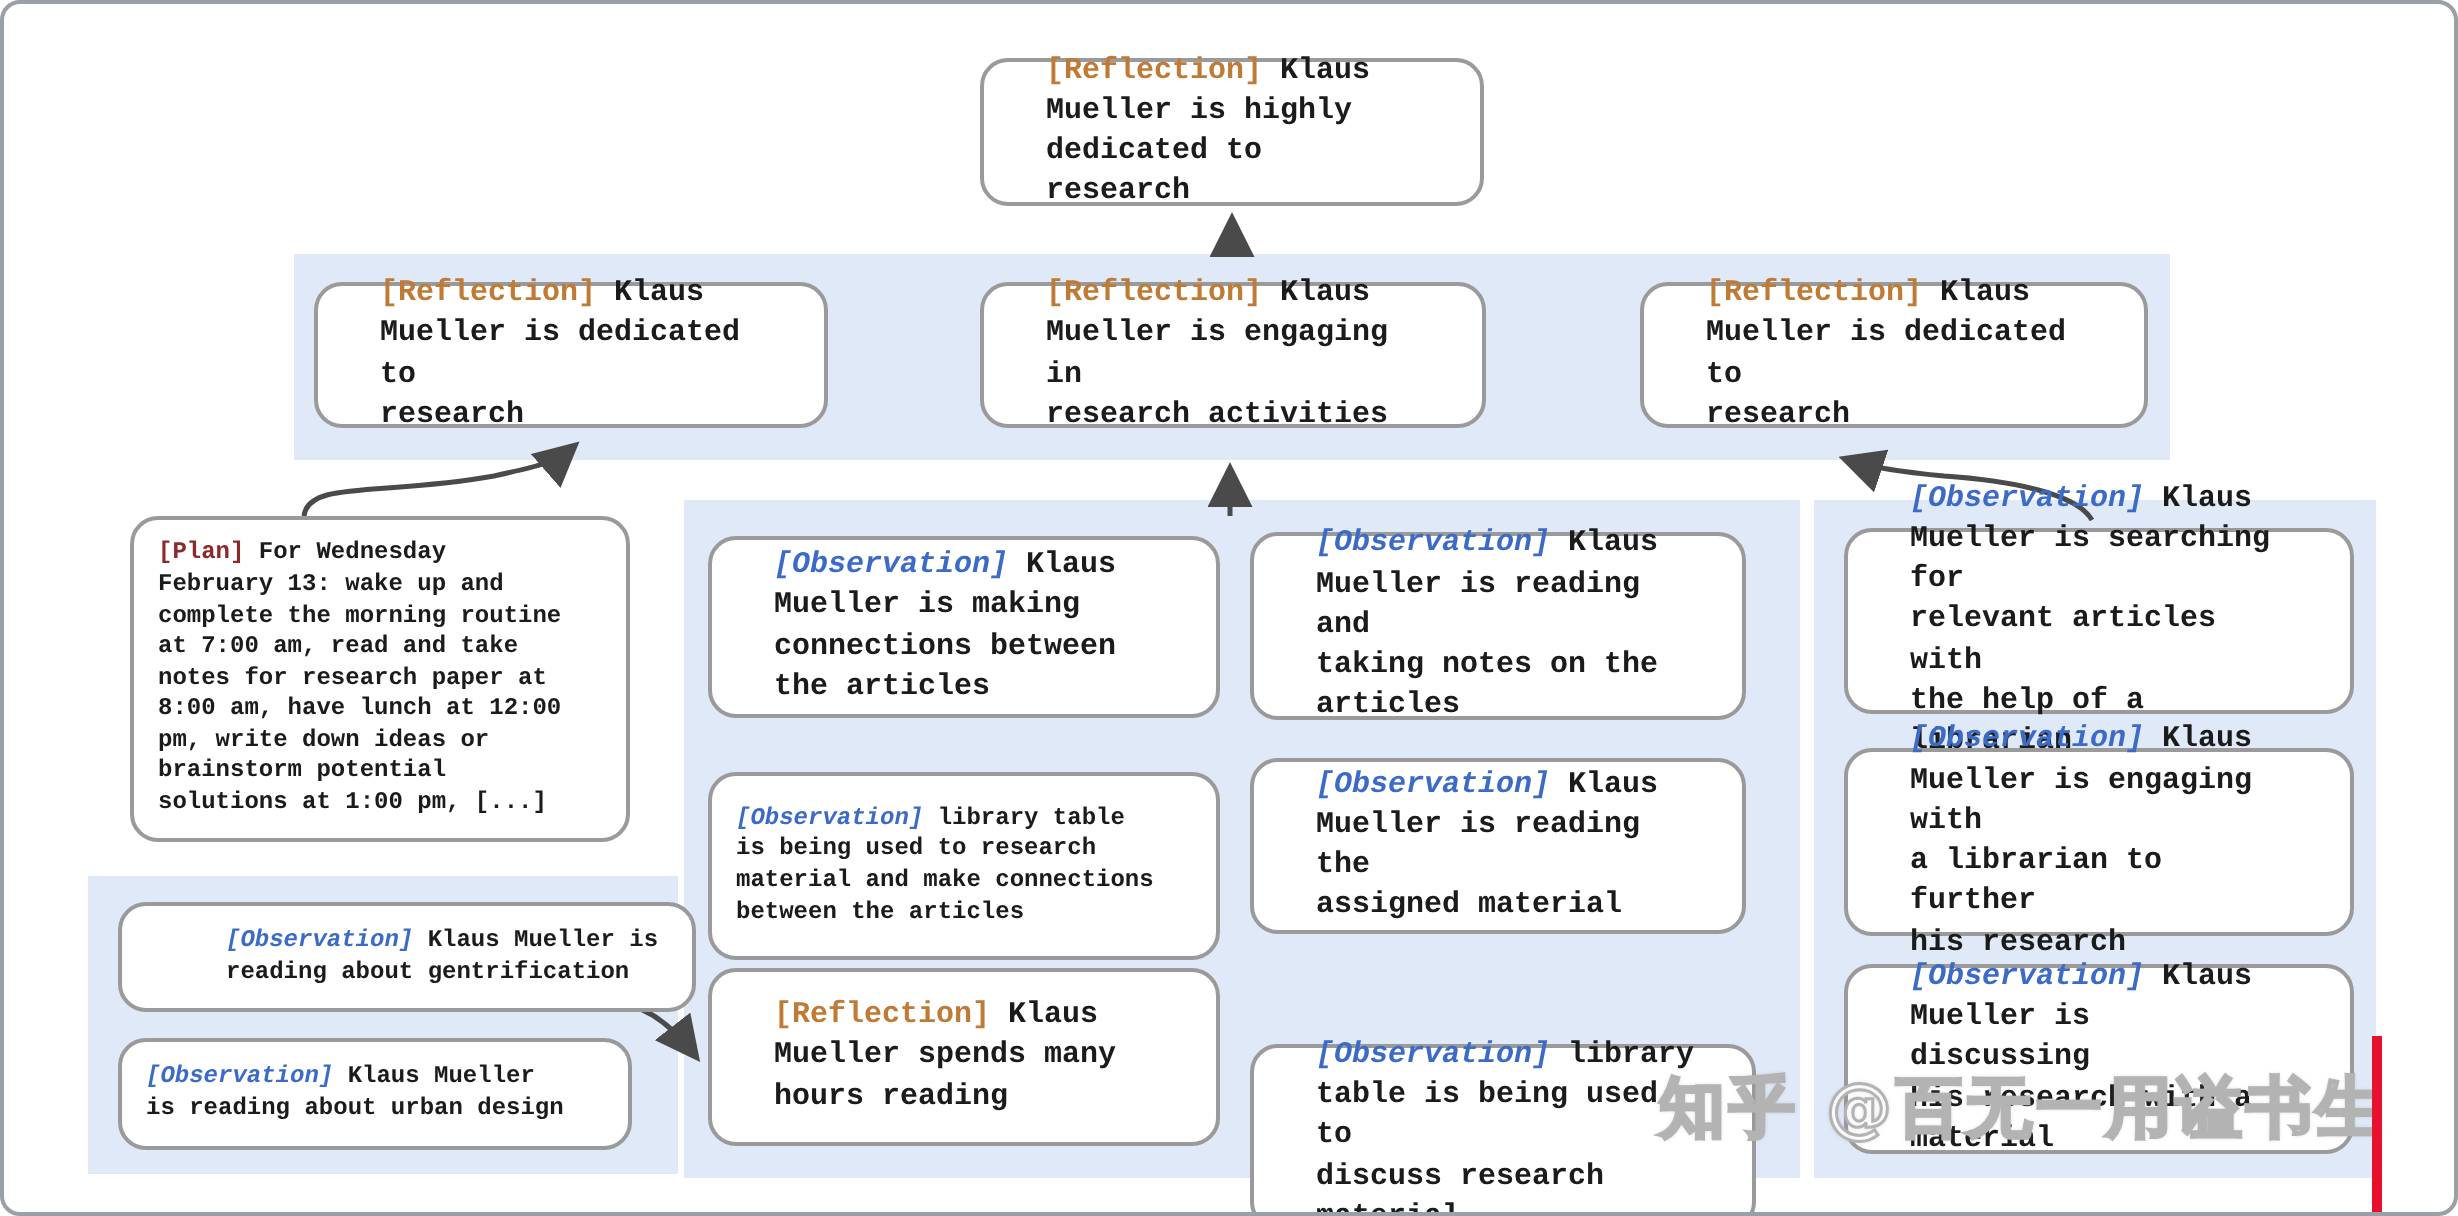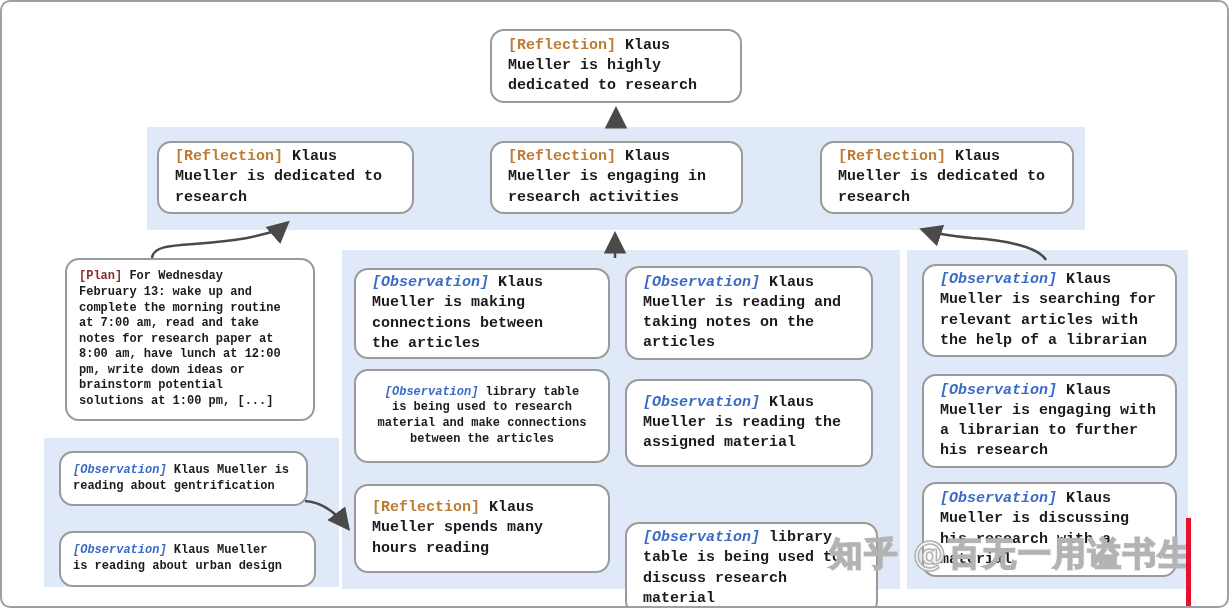--- a/index.html
+++ b/index.html
@@ -27,21 +27,21 @@
     position:absolute;
     box-sizing:border-box;
     background:#fff;
     border:2px solid var(--node-border);
     border-radius:14px;
     color:var(--text);
     font-weight:bold;
     display:flex;
     align-items:center;
   }
-  .node .content{padding:0 16px;width:100%;}
+  .node .content{padding:0 31px;width:100%;}
   .node.lg{font-size:15px;line-height:1.35;}
   .node.sm{font-size:12px;line-height:1.3;}
   .node.sm .content{padding:0 12px;}
   .tag{margin-right:0.6em;}
   .tag-reflection{color:var(--reflection-tag);}
   .tag-observation{color:var(--observation-tag);font-style:italic;}
   .tag-plan{color:var(--plan-tag);text-align:right;}
   .txt{white-space:pre-line;}
   svg.arrows{position:absolute;left:0;top:0;pointer-events:none;}
   .arrow{fill:none;stroke:var(--arrow);stroke-width:2.5;}
@@ -109,36 +109,36 @@
 February 13: wake up and
 complete the morning routine
 at 7:00 am, read and take
 notes for research paper at
 8:00 am, have lunch at 12:00
 pm, write down ideas or
 brainstorm potential
 solutions at 1:00 pm, [...]</span></div>
   </div>
 
-  <div class="node sm" style="left:57px;top:449px;width:249px;height:55px;">
+  <div class="node sm" style="left:57px;top:449px;width:289px;height:55px;padding-left:40px;">
     <div class="content"><span class="tag tag-observation">[Observation]</span><span class="txt">Klaus Mueller is
 reading about gentrification</span></div>
   </div>
-  <div class="node sm" style="left:57px;top:529px;width:257px;height:56px;">
+  <div class="node sm" style="left:57px;top:517px;width:257px;height:56px;">
     <div class="content"><span class="tag tag-observation">[Observation]</span><span class="txt">Klaus Mueller
 is reading about urban design</span></div>
   </div>
 
   <div class="node lg" style="left:352px;top:266px;width:256px;height:91px;">
     <div class="content"><span class="tag tag-observation">[Observation]</span><span class="txt">Klaus
 Mueller is making
 connections between
 the articles</span></div>
   </div>
-  <div class="node sm" style="left:352px;top:367px;width:256px;height:94px;text-align:center;">
+  <div class="node sm" style="left:352px;top:384px;width:256px;height:94px;">
     <div class="content"><span class="tag tag-observation">[Observation]</span><span class="txt">library table
 is being used to research
 material and make connections
 between the articles</span></div>
   </div>
   <div class="node lg" style="left:352px;top:482px;width:256px;height:89px;">
     <div class="content"><span class="tag tag-reflection">[Reflection]</span><span class="txt">Klaus
 Mueller spends many
 hours reading</span></div>
   </div>

